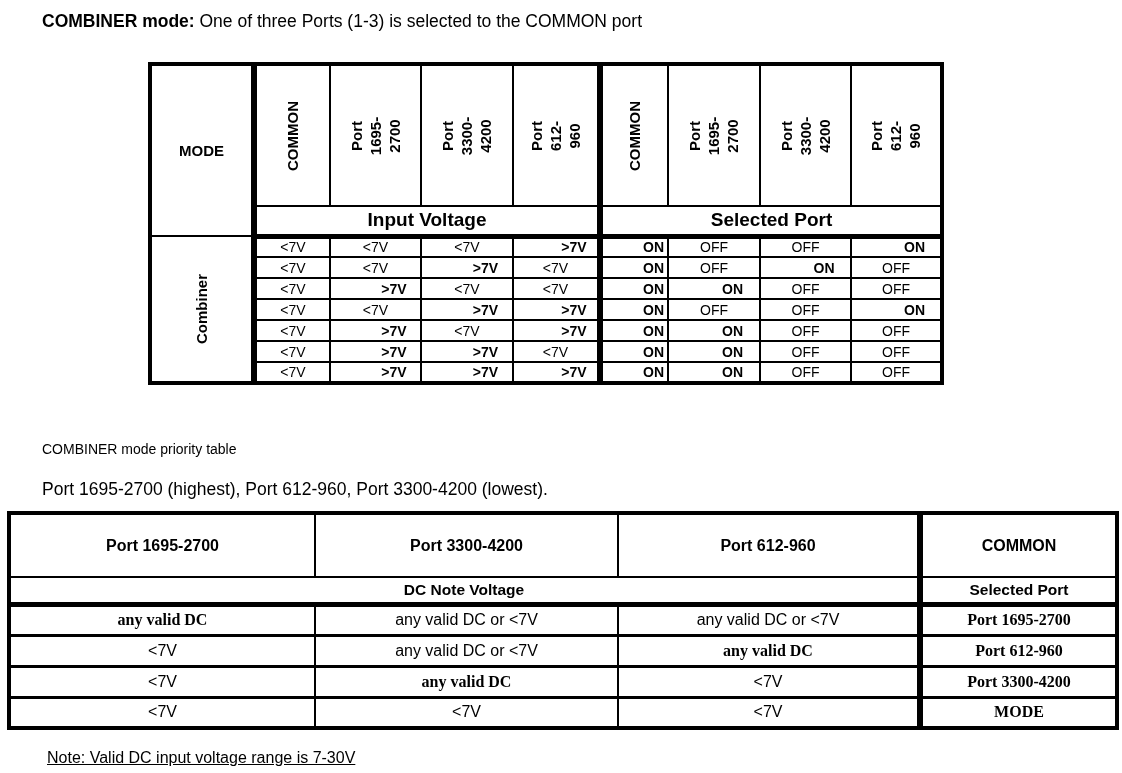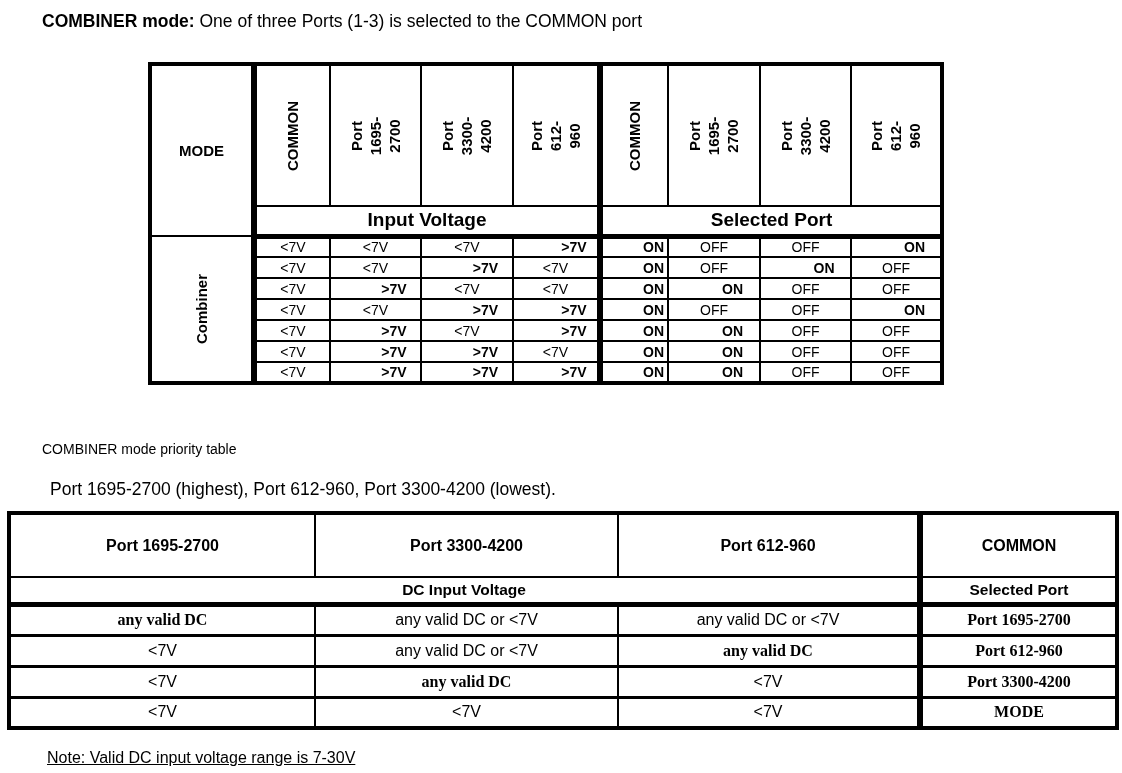--- a/index.html
+++ b/index.html
@@ -10,21 +10,21 @@
     color: #000000;
     font-family: "Liberation Sans", sans-serif;
     position: relative;
     overflow: hidden;
   }
   .b { font-weight: bold; }
 
   
   .title { position: absolute; left: 42px; top: 11px; font-size: 17.5px; }
   .priority-heading { position: absolute; left: 42px; top: 429px; font-size: 14px; font-weight: normal; margin-top: 12px; }
-  .priority-text { position: absolute; left: 50px; top: 479px; font-size: 17.5px; }
+  .priority-text { position: absolute; left: 42px; top: 479px; font-size: 17.5px; }
   .note { position: absolute; left: 47px; top: 749px; font-size: 16px; text-decoration: underline; }
 
   
   #mode-table {
     position: absolute; left: 148px; top: 62px;
     border-collapse: collapse; table-layout: fixed;
     border: 4px solid #000;
     width: 792px;
   }
   #mode-table td {
@@ -214,21 +214,21 @@
       <col style="width:197px">
   </colgroup>
   <tbody>
     <tr class="p-head">
       <td>Port 1695-2700</td>
       <td>Port 3300-4200</td>
       <td>Port 612-960</td>
       <td class="thickL">COMMON</td>
     </tr>
     <tr class="p-subhead">
-      <td colspan="3">DC Input Voltage</td>
+      <td colspan="3">DC Note Voltage</td>
       <td class="thickL">Selected Port</td>
     </tr>
 
   <tr>
         <td class="pc b">any valid DC</td>
         <td class="pc">any valid DC or &lt;7V</td>
         <td class="pc">any valid DC or &lt;7V</td>
         <td class="pc b thickL">Port 1695-2700</td>
       </tr>
       <tr>

